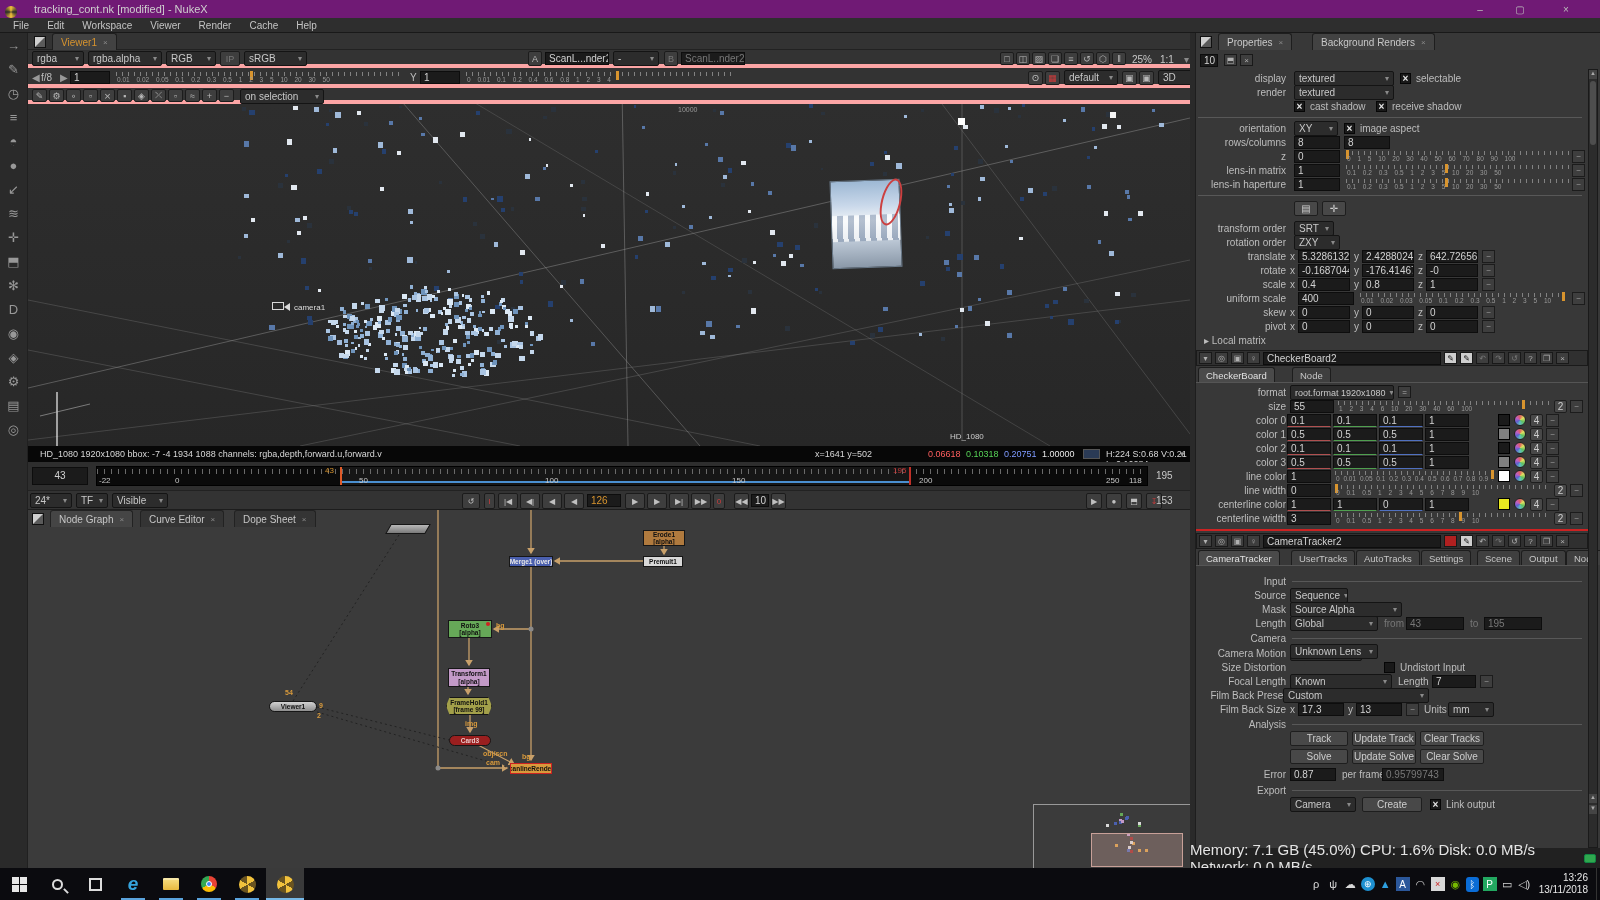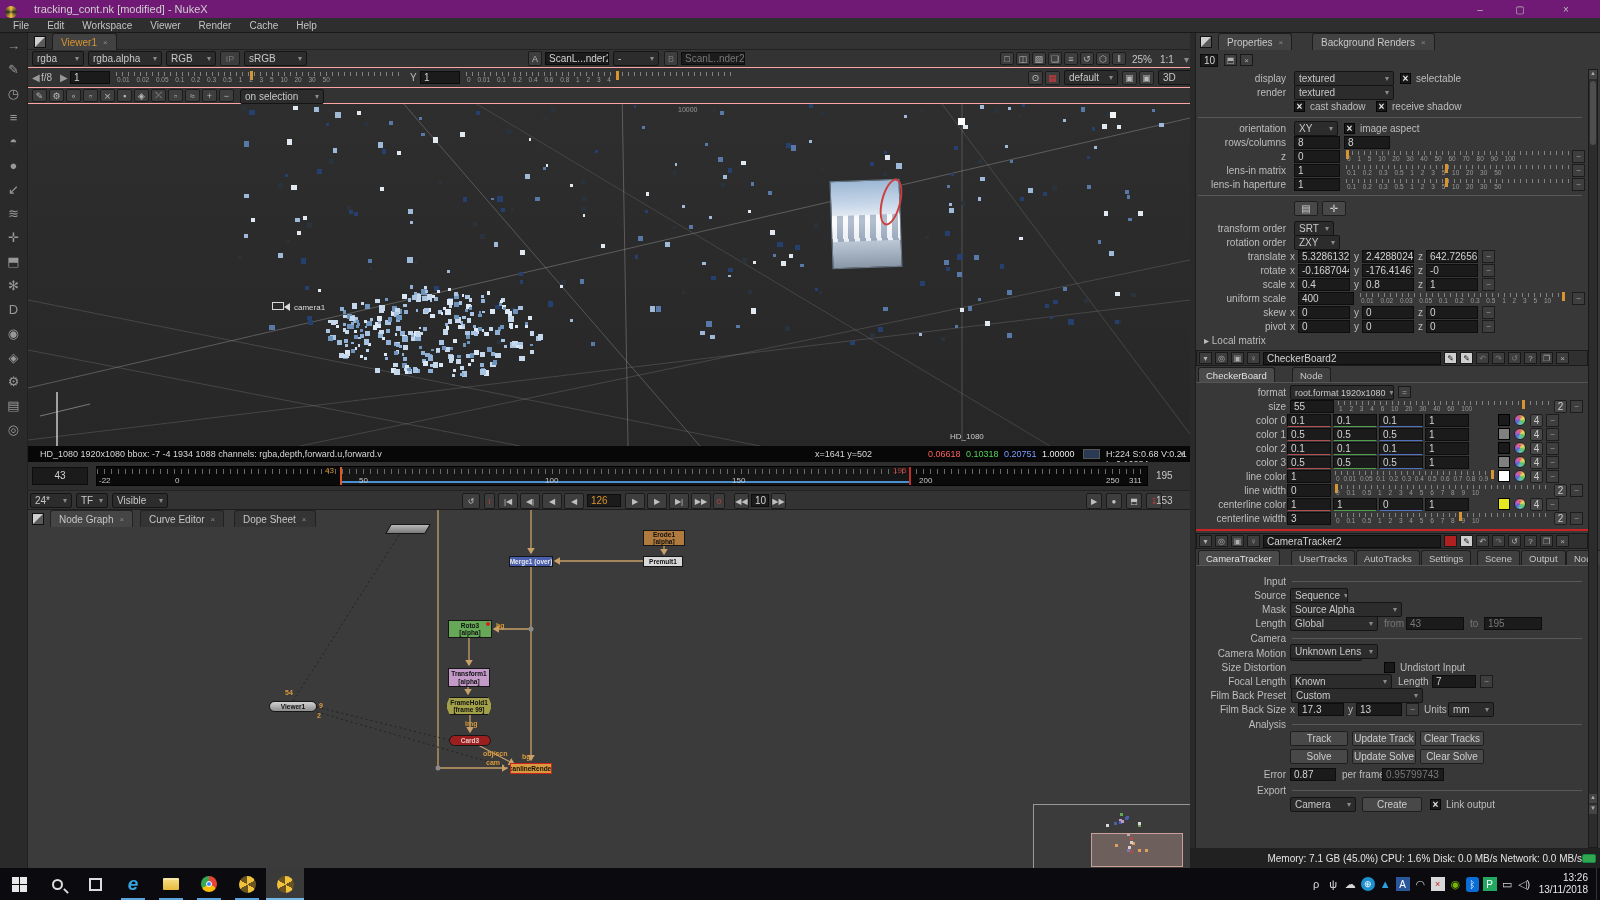--- a/index.html
+++ b/index.html
@@ -10,21 +10,21 @@
   .titlebar{left:0;top:0;width:1600px;height:18px;background:#701a75;color:#cfcfcf;font-size:11px;display:flex;align-items:center}
   .winbtn{width:40px;height:18px;display:flex;align-items:center;justify-content:center;color:#bbb;font-size:10px}
   .menubar{left:0;top:18px;width:1600px;height:15px;background:#2e2e2e;border-bottom:1px solid #191919;display:flex;align-items:center;padding-left:4px}
   .menu-item{padding:0 9px;color:#c4c4c4}
   
   .toolcol{left:0;top:33px;width:28px;height:835px;background:#2a2a2a;border-right:1px solid #202020}
   .tool-ic{width:27px;height:24px;display:flex;align-items:center;justify-content:center;color:#989898;font-size:13px}
   
   .viewer{left:28px;top:33px;width:1162px;height:413px;background:#2d2d2d}
   .vtabbar{left:28px;top:33px;width:1162px;height:17px;background:#333;border-bottom:1px solid #222}
-  .vrow{background:#333;border-bottom:1px solid #fca5a5}
+  .vrow{background:#333;border-bottom:4px solid #fca5a5}
   .tab{display:inline-flex;align-items:center;gap:6px;background:#424242;border:1px solid #1e1e1e;border-bottom:none;border-radius:3px 3px 0 0;padding:1px 8px;height:17px;color:#c8c8c8}
   .tabx{color:#8a8a8a;font-size:8px}
   .pane-ic{width:12px;height:12px;background:linear-gradient(135deg,#cfcfcf 48%,#5a5a5a 52%);border:1px solid #111}
   .dd{background:#2c2c2c;border:1px solid #141414;border-radius:2px;display:flex;align-items:center;justify-content:space-between;padding:0 4px;height:15px;color:#c8c8c8;white-space:nowrap;overflow:hidden}
   .dd:after{content:"▾";margin-left:4px;color:#8a8a8a;font-size:8px}
   .fld{background:#1b1b1b;border:1px solid #0d0d0d;height:13px;line-height:11px;padding:0 3px;color:#d2d2d2;white-space:nowrap;overflow:hidden}
   .dim{color:#777 !important}
   .ibtn{background:#3e3e3e;border:1px solid #1c1c1c;border-radius:2px;color:#b8b8b8;display:flex;align-items:center;justify-content:center;font-size:9px}
   .cb{width:11px;height:11px;background:#191919;border:1px solid #060606;color:#e6e6e6;font-size:10px;line-height:9px;text-align:center;font-weight:bold}
   .lbl{color:#bdbdbd;white-space:nowrap}
@@ -58,21 +58,21 @@
   
   #rc{left:1190px;top:33px;width:410px;height:815px;background:#383838}
   .rc-edge{position:absolute;left:0;top:0;width:6px;height:815px;background:#2a2a2a;border-right:1px solid #1e1e1e}
   .plbl{position:absolute;width:96px;text-align:right;color:#bdbdbd;white-space:nowrap}
   .phead{position:absolute;left:6px;width:392px;height:16px;background:#303030;border:1px solid #1a1a1a;display:flex;align-items:center;gap:3px;padding:0 2px}
   .hic{width:13px;height:12px;background:#3e3e3e;border:1px solid #191919;color:#b0b0b0;font-size:8px;display:flex;align-items:center;justify-content:center}
   .ptab{display:inline-flex;align-items:center;background:#3f3f3f;border:1px solid #1d1d1d;border-bottom:none;border-radius:3px 3px 0 0;padding:1px 7px;height:15px;color:#c6c6c6;font-size:9.5px}
   .ptab.active{background:#4a4a4a;color:#e0e0e0}
   .sb{position:absolute;left:398px;width:10px;background:#2c2c2c;border:1px solid #1a1a1a}
   
-  .memstrip{left:1190px;top:848px;width:410px;height:20px;background:#212121;display:flex;align-items:center;justify-content:flex-end;gap:0;padding-right:4px;color:#e4e4e4;font-size:10px}
+  .memstrip{left:1190px;top:848px;width:410px;height:20px;background:#212121;display:flex;align-items:center;justify-content:flex-end;gap:0;padding-right:4px;color:#e4e4e4;font-size:15px}
   .taskbar{left:0;top:868px;width:1600px;height:32px;background:#0b0b0f;display:flex;align-items:center}
   .tb-ic{width:38px;height:32px;display:flex;align-items:center;justify-content:center;position:relative}
   .tb-under{position:absolute;bottom:0;left:7px;right:7px;height:2px;background:#5aa3dc}
   .tray-ic{width:17px;height:17px;display:flex;align-items:center;justify-content:center;font-size:11px;color:#d8d8d8}
   .or{color:#d8942e}
   .red{color:#cc3b3b}
 </style>
 </head>
 <body>
 
@@ -761,21 +761,21 @@
     <div class="a" style="left:243px;top:0;width:569px;height:100%;background:#161616"></div>
     <div class="a" style="left:0;top:2px;width:100%;height:5px;background:repeating-linear-gradient(90deg,#6a6a6a 0,#6a6a6a 1px,transparent 1px,transparent 7px)"></div>
     <div class="a" style="left:243px;top:14px;width:569px;height:2px;background:#4a8fd0"></div>
     <span class="rtick" style="left:2px;top:9px">-22</span>
     <span class="rtick" style="left:78px;top:9px">0</span>
     <span class="rtick" style="left:262px;top:9px">50</span>
     <span class="rtick" style="left:448px;top:9px">100</span>
     <span class="rtick" style="left:635px;top:9px">150</span>
     <span class="rtick" style="left:822px;top:9px">200</span>
     <span class="rtick" style="left:1009px;top:9px">250</span>
-    <span class="rtick" style="left:1032px;top:9px">311</span>
+    <span class="rtick" style="left:1032px;top:9px">118</span>
     <div class="a" style="left:243px;top:0;width:2px;height:100%;background:#e05a28"></div>
     <span class="rtick or" style="left:228px;top:-1px">43</span>
     <div class="a" style="left:812px;top:0;width:2px;height:100%;background:#c03028"></div>
     <span class="rtick red" style="left:796px;top:-1px">195</span>
   </div>
   <span class="a" style="left:1128px;top:8px">195</span>
 </div>
 
 <div class="a transport">
   <span class="a dd" style="left:2px;top:2px;width:42px">
@@ -1255,21 +1255,21 @@
   <span class="a cb" style="left:194px;top:629px"></span>
   <span class="a lbl" style="left:210px;top:629px">Undistort Input</span>
   <span class="plbl" style="left:0;top:643px">Focal Length</span>
   <span class="a dd" style="left:100px;top:641px;width:102px">
       <span>Known</span>
     </span>
   <span class="a lbl" style="left:208px;top:643px">Length</span>
   <span class="a fld" style="left:242px;top:642px;width:44px"><span>7</span></span>
   <span class="a curve" style="left:290px;top:642px">~</span>
   <span class="plbl" style="left:0;top:657px">Film Back Preset</span>
-  <span class="a dd" style="left:101px;top:655px;width:132px">
+  <span class="a dd" style="left:93px;top:655px;width:146px">
       <span>Custom</span>
     </span>
   <span class="plbl" style="left:0;top:671px">Film Back Size</span>
   <span class="a lbl" style="left:100px;top:671px">x</span>
   <span class="a fld" style="left:108px;top:670px;width:46px"><span>17.3</span></span>
   <span class="a lbl" style="left:158px;top:671px">y</span>
   <span class="a fld" style="left:166px;top:670px;width:46px"><span>13</span></span>
   <span class="a curve" style="left:216px;top:670px">~</span>
   <span class="a lbl" style="left:234px;top:671px">Units</span>
   <span class="a dd" style="left:258px;top:669px;width:46px">

